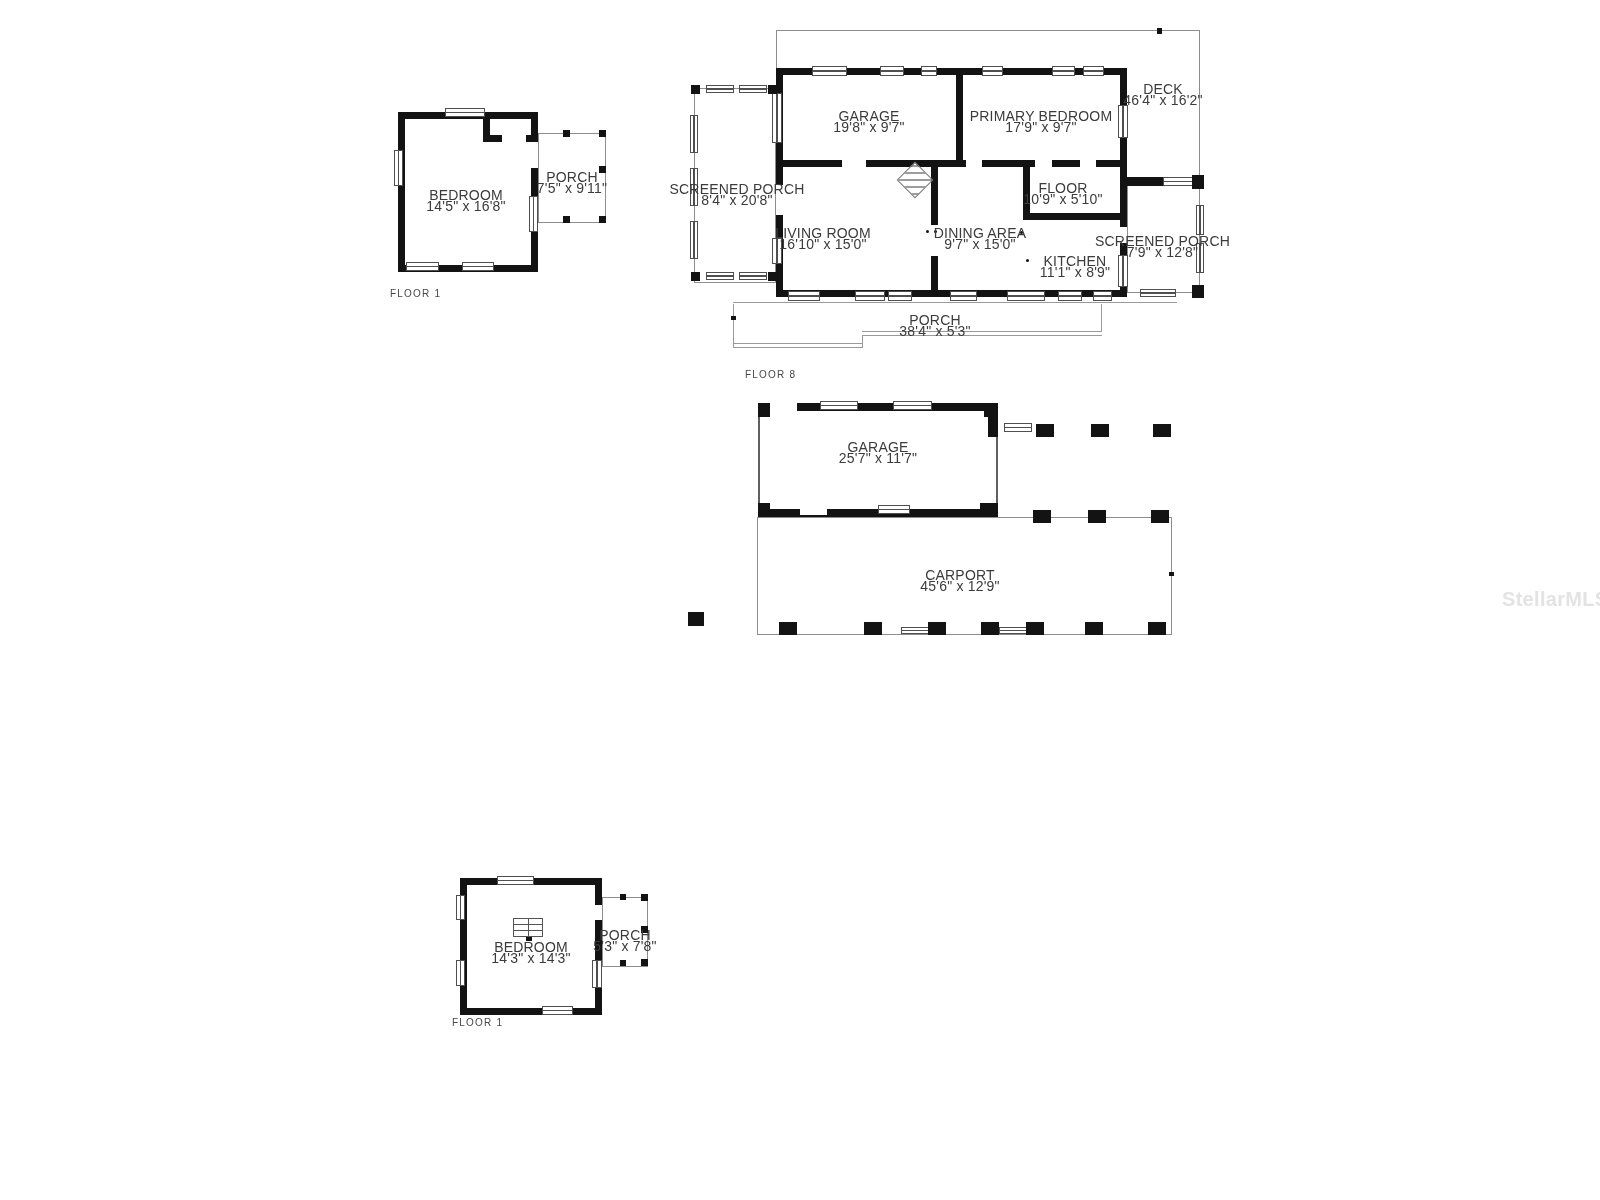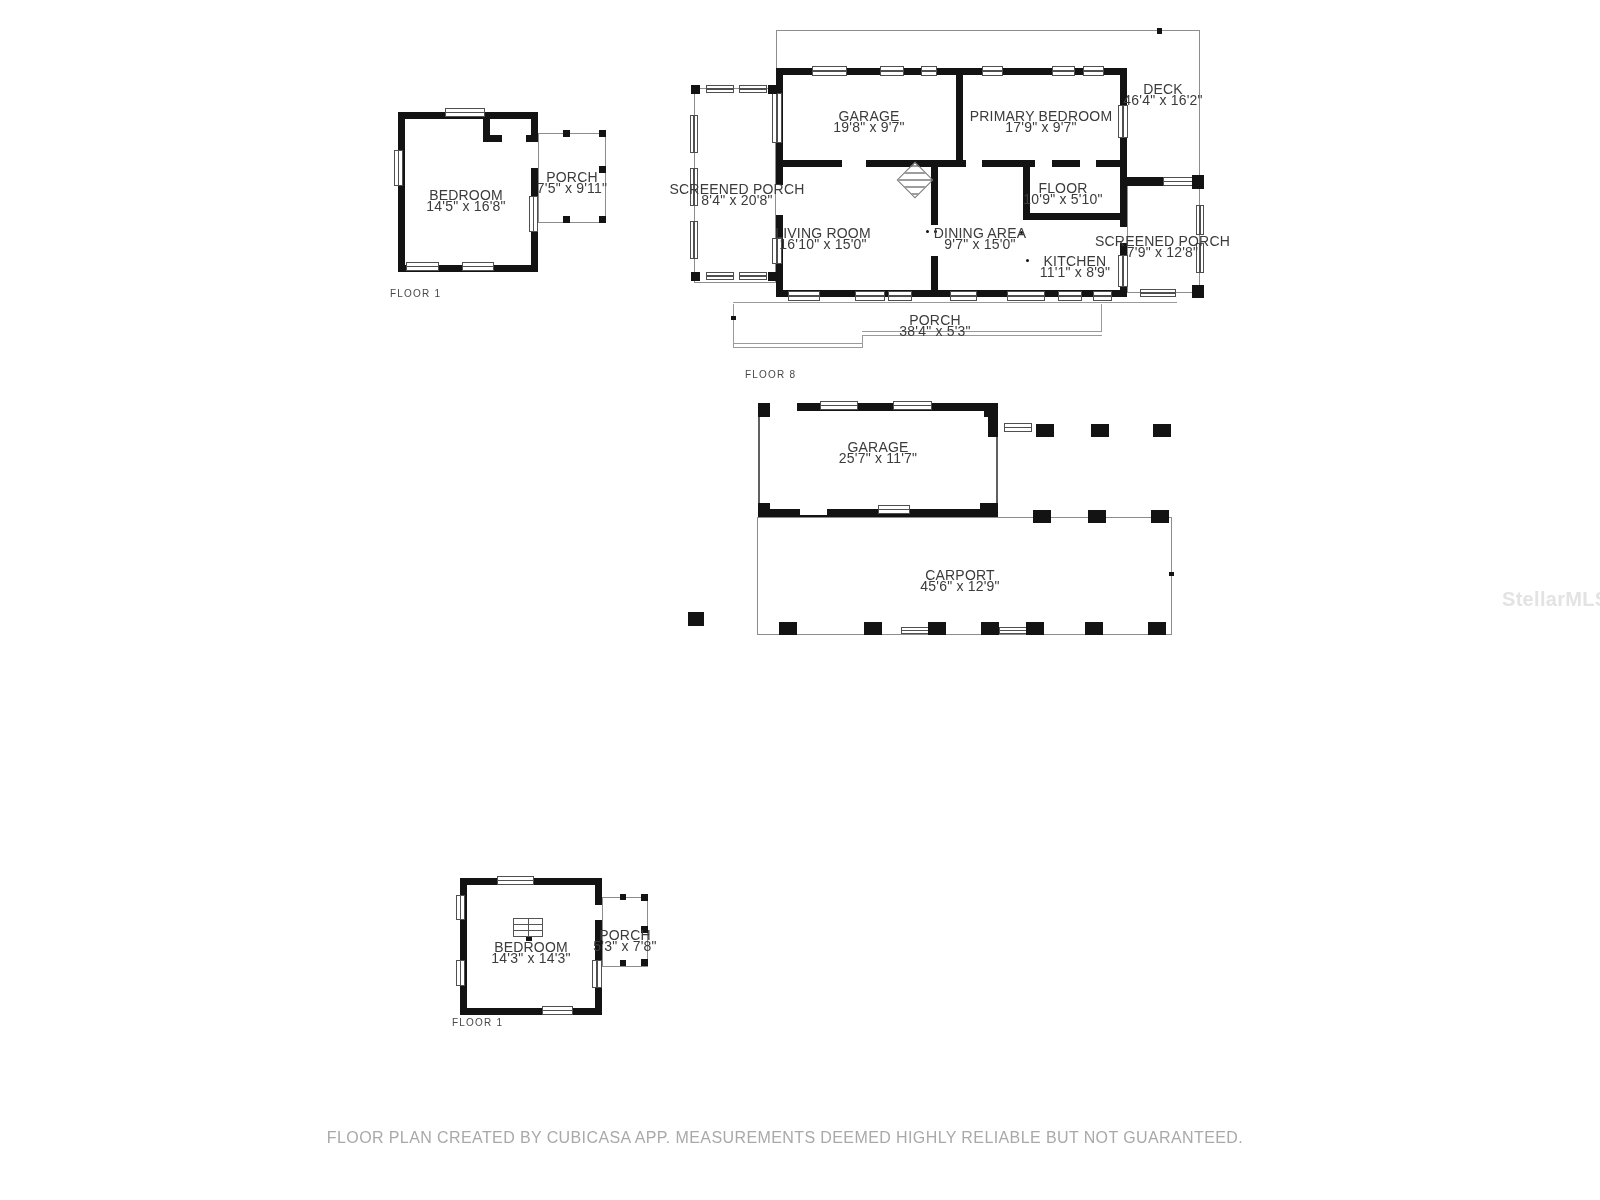--- a/index.html
+++ b/index.html
@@ -235,15 +235,14 @@
   <div class="rlabel" style="left:471px;top:942px;width:120px">
     <div>BEDROOM</div>
     <div>14'3" x 14'3"</div>
   </div>
   <div class="rlabel" style="left:575px;top:930px;width:100px">
     <div>PORCH</div>
     <div>5'3" x 7'8"</div>
   </div>
   <div class="flabel" style="left:452px;top:1017px">FLOOR 1</div>
 
-  <div class="disclaimer">FLOOR PLAN CREATED BY CUBICASA APP. MEASUREMENTS DEEMED HIGHLY RELIABLE BUT NOT GUARANTEED.</div>
   <div class="watermark">StellarMLS</div>
 </div>
 
 </body></html>

